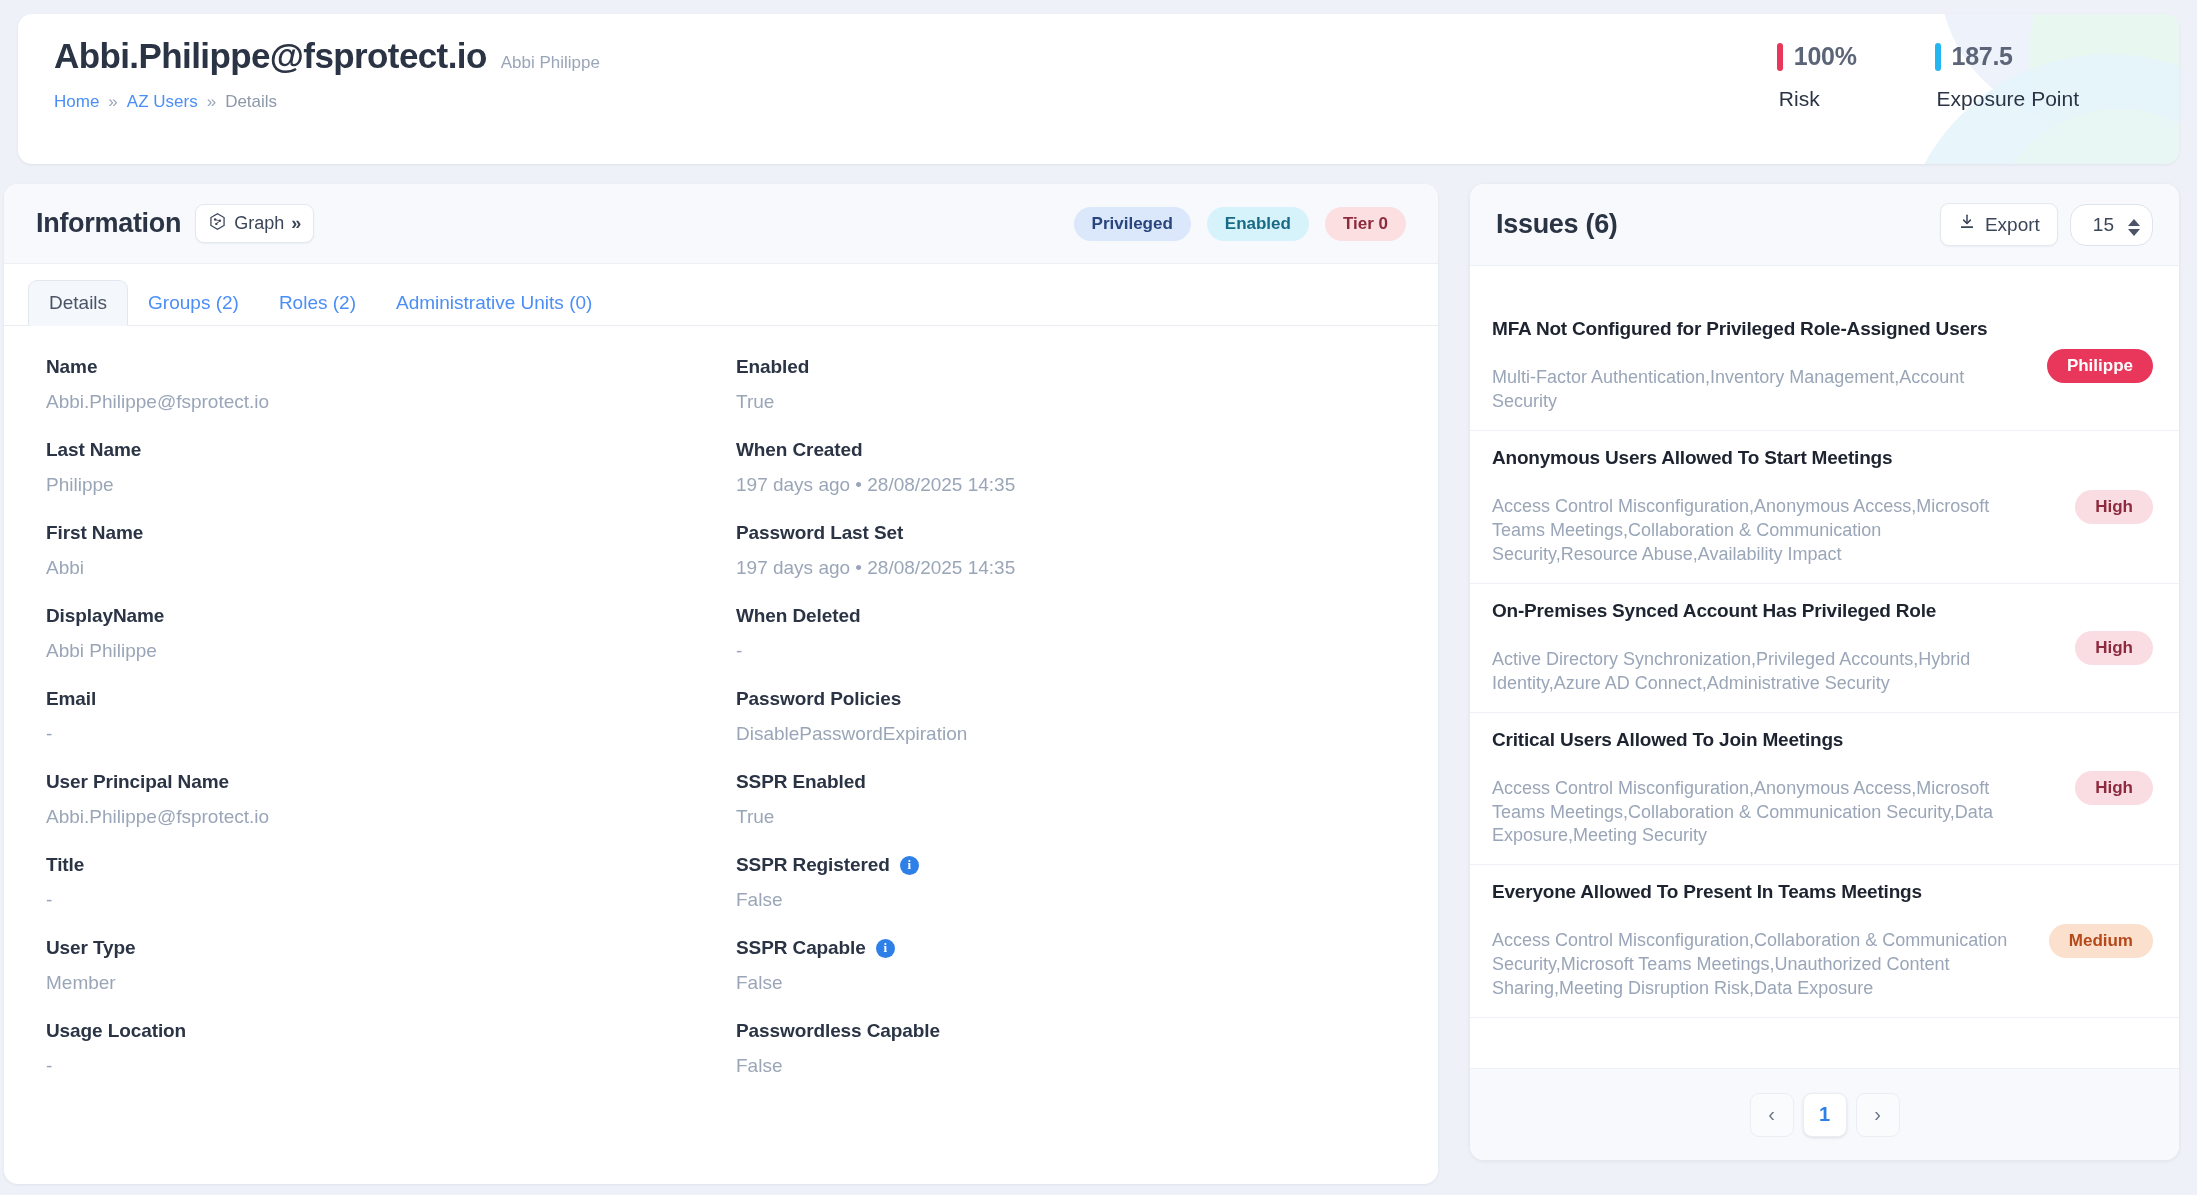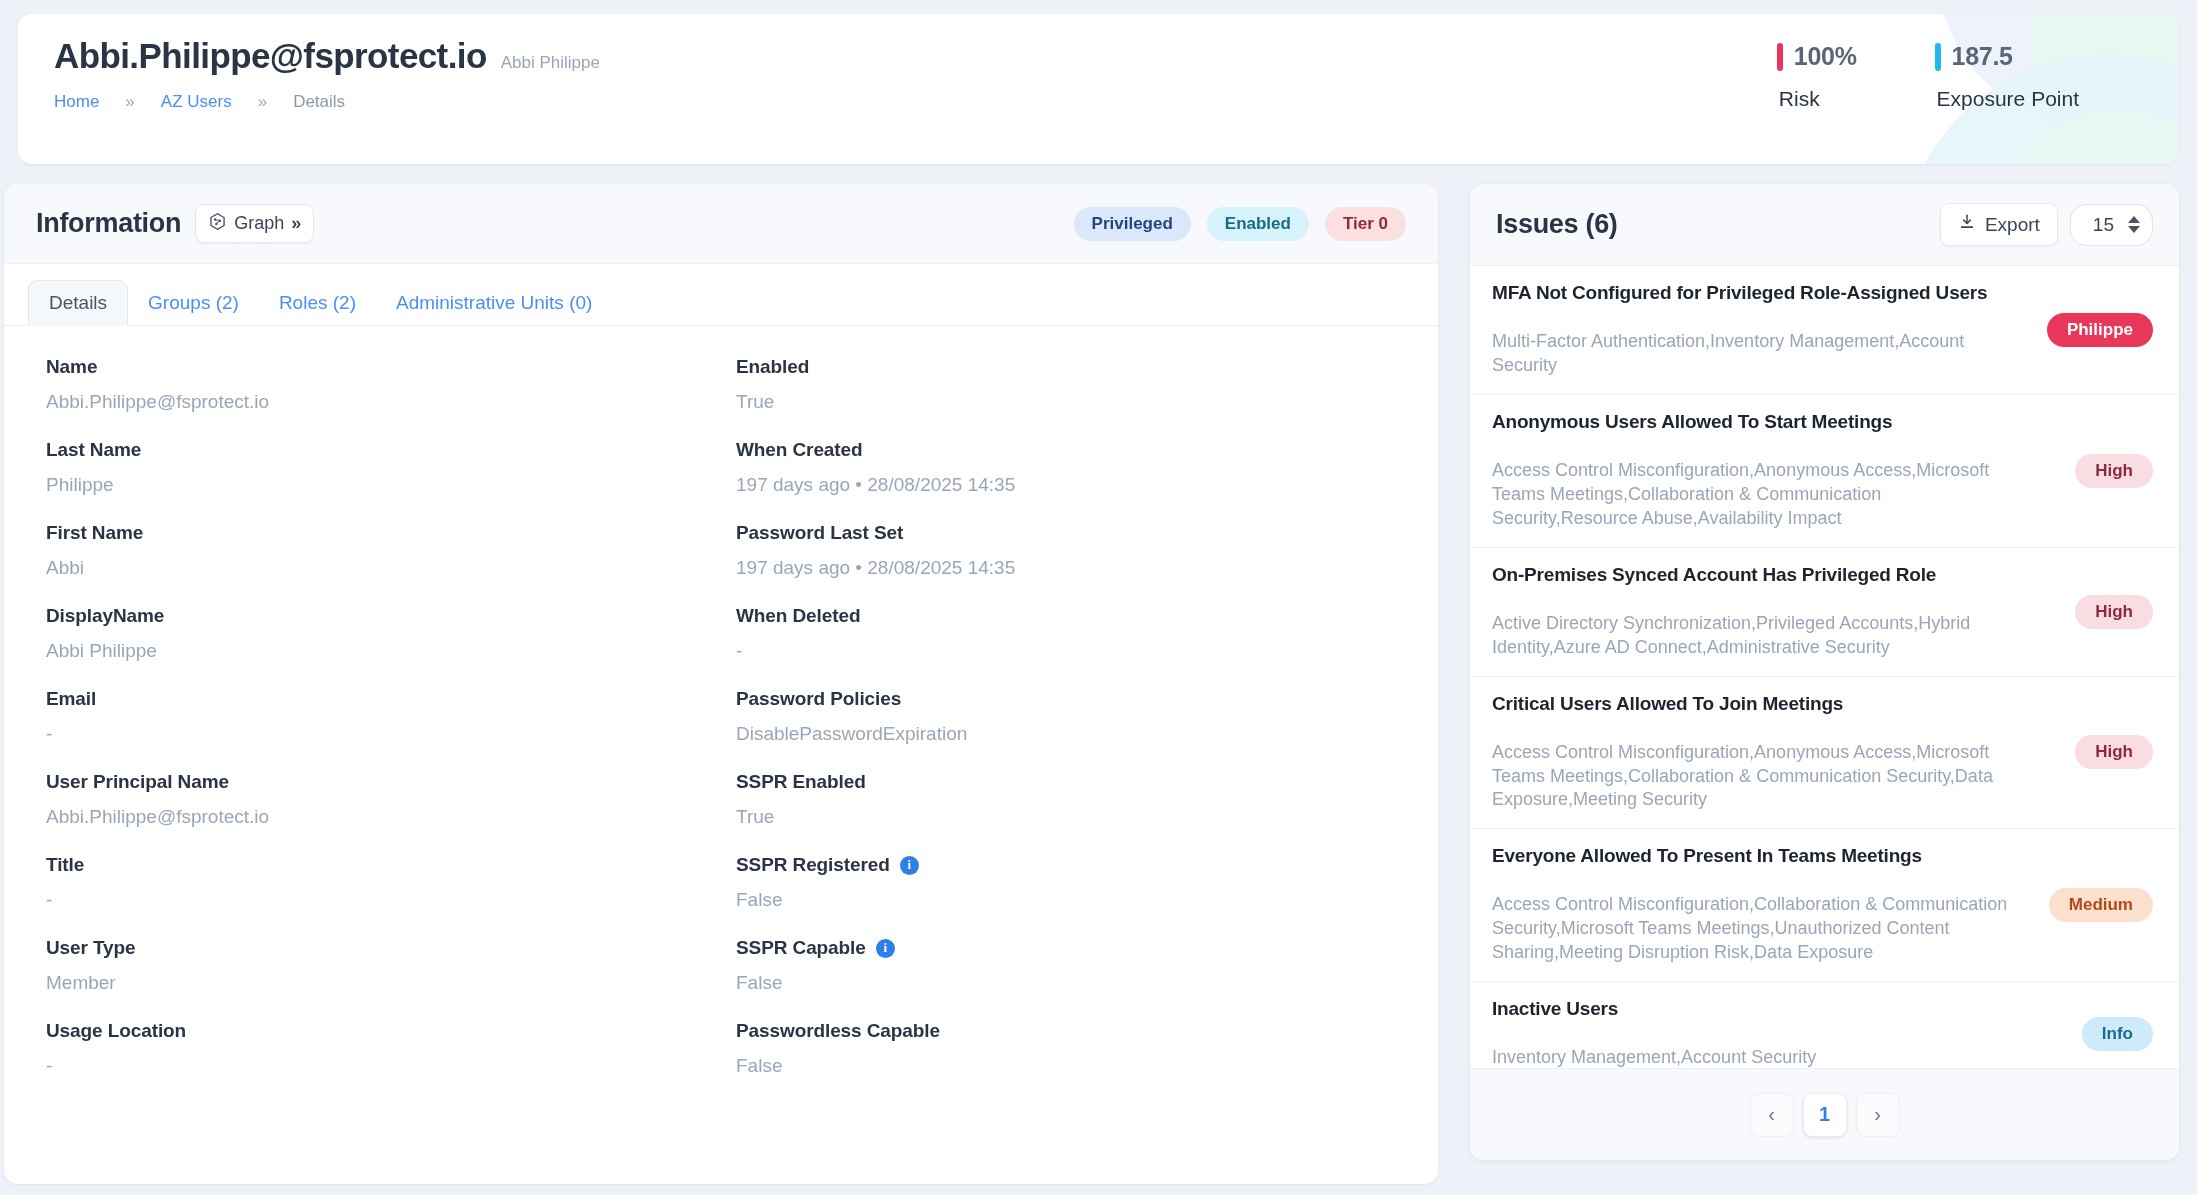--- a/index.html
+++ b/index.html
@@ -28,21 +28,21 @@
   .blob-d { width: 260px; height: 260px; right: -70px;  top: 95px;   background: #e9f8f1; opacity:.8; }
 
   .header-inner { position: relative; padding: 22px 36px 0 36px; height: 100%; }
 
   .title-row { display: flex; align-items: baseline; gap: 14px; }
   .page-title {
     font-size: 35px; font-weight: 700; color: #2b3445; letter-spacing: -0.6px;
   }
   .page-subtitle { font-size: 17px; color: #9aa6b8; font-weight: 500; }
 
-  .breadcrumb { margin-top: 16px; display: flex; align-items: center; gap: 26px; font-size: 17px; }
+  .breadcrumb { margin-top: 16px; display: flex; align-items: center; gap: 9px; font-size: 17px; }
   .crumb-link { color: #4b8ef7; cursor: pointer; }
   .crumb-sep { color: #9aa6b8; font-size: 17px; }
   .crumb-current { color: #8d98a9; }
 
   .metrics { position: absolute; right: 100px; top: 28px; display: flex; gap: 78px; }
   .metric { display: flex; flex-direction: column; }
   .metric-top { display: flex; align-items: center; gap: 11px; }
   .metric-bar { width: 6px; height: 28px; border-radius: 3px; }
   .metric-value { font-size: 25px; font-weight: 600; color: #5b6577; letter-spacing: -0.3px; }
   .metric-label { margin-top: 16px; margin-left: 2px; font-size: 21px; color: #2b3445; font-weight: 500; }
@@ -112,36 +112,36 @@
     display: inline-flex; align-items: center; justify-content: center;
     cursor: pointer;
   }
 
   
   .issues-panel {
     position: absolute;
     left: 1470px; top: 184px; width: 709px; height: 976px;
     background: #ffffff; border-radius: 14px;
     box-shadow: 0 1px 4px rgba(30,45,80,.08);
-    display: flex; flex-direction: column; overflow: hidden;
+    display: flex; flex-direction: column; overflow: hidden; gap: 36px;
   }
   .issues-head {
     height: 82px; background: #f7f9fc; border-bottom: 1px solid #edf0f5;
     display: flex; align-items: center; padding: 0 26px;
   }
   .issues-title { font-size: 27px; font-weight: 600; color: #2b3445; letter-spacing: -0.3px; }
   .issues-actions { margin-left: auto; display: flex; align-items: center; gap: 12px; }
   .export-btn {
     display: inline-flex; align-items: center; gap: 9px;
     background: #fff; border: 1px solid #e3e8ef; border-radius: 9px;
     padding: 9px 17px; cursor: pointer; box-shadow: 0 1px 2px rgba(30,45,80,.06);
     font-size: 19px; color: #3b4558;
   }
   .page-size {
-    display: inline-flex; align-items: center; gap: 14px;
+    display: inline-flex; align-items: flex-end; gap: 14px;
     background: #fff; border: 1px solid #dde4ee; border-radius: 16px;
     padding: 9px 12px 9px 22px; cursor: pointer;
     font-size: 19px; color: #3b4558; min-width: 76px;
   }
   .spin { display: flex; flex-direction: column; gap: 3px; margin-left: auto; }
   .spin i { width: 0; height: 0; border-left: 6px solid transparent; border-right: 6px solid transparent; }
   .spin .up { border-bottom: 7px solid #4a5464; }
   .spin .dn { border-top: 7px solid #4a5464; }
 
   .issues-list { flex: 1; overflow: hidden; }

